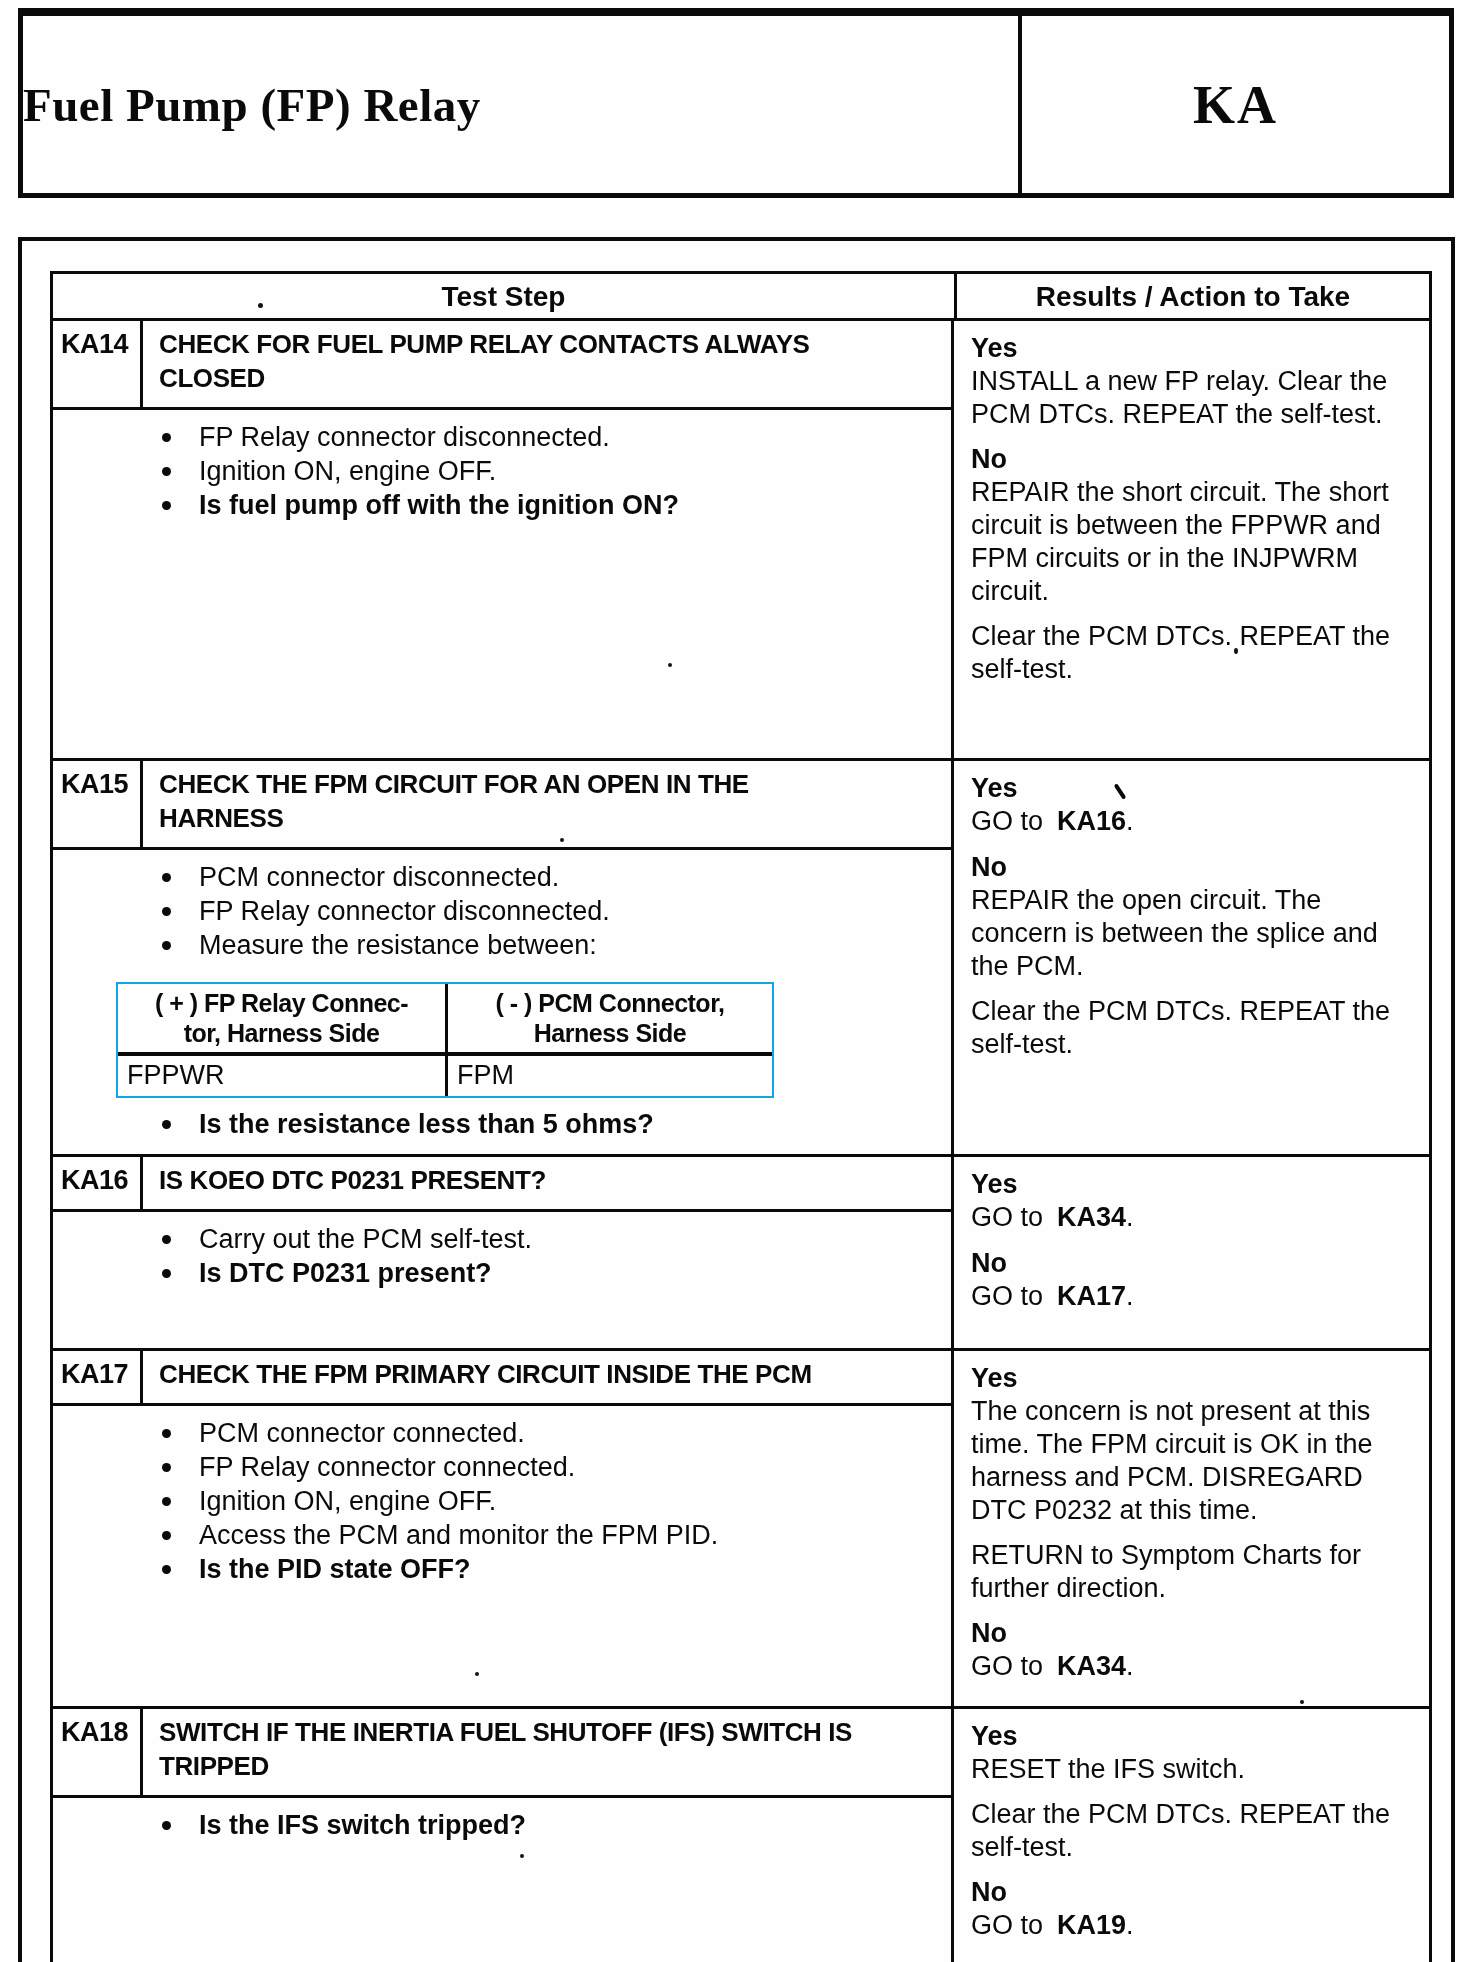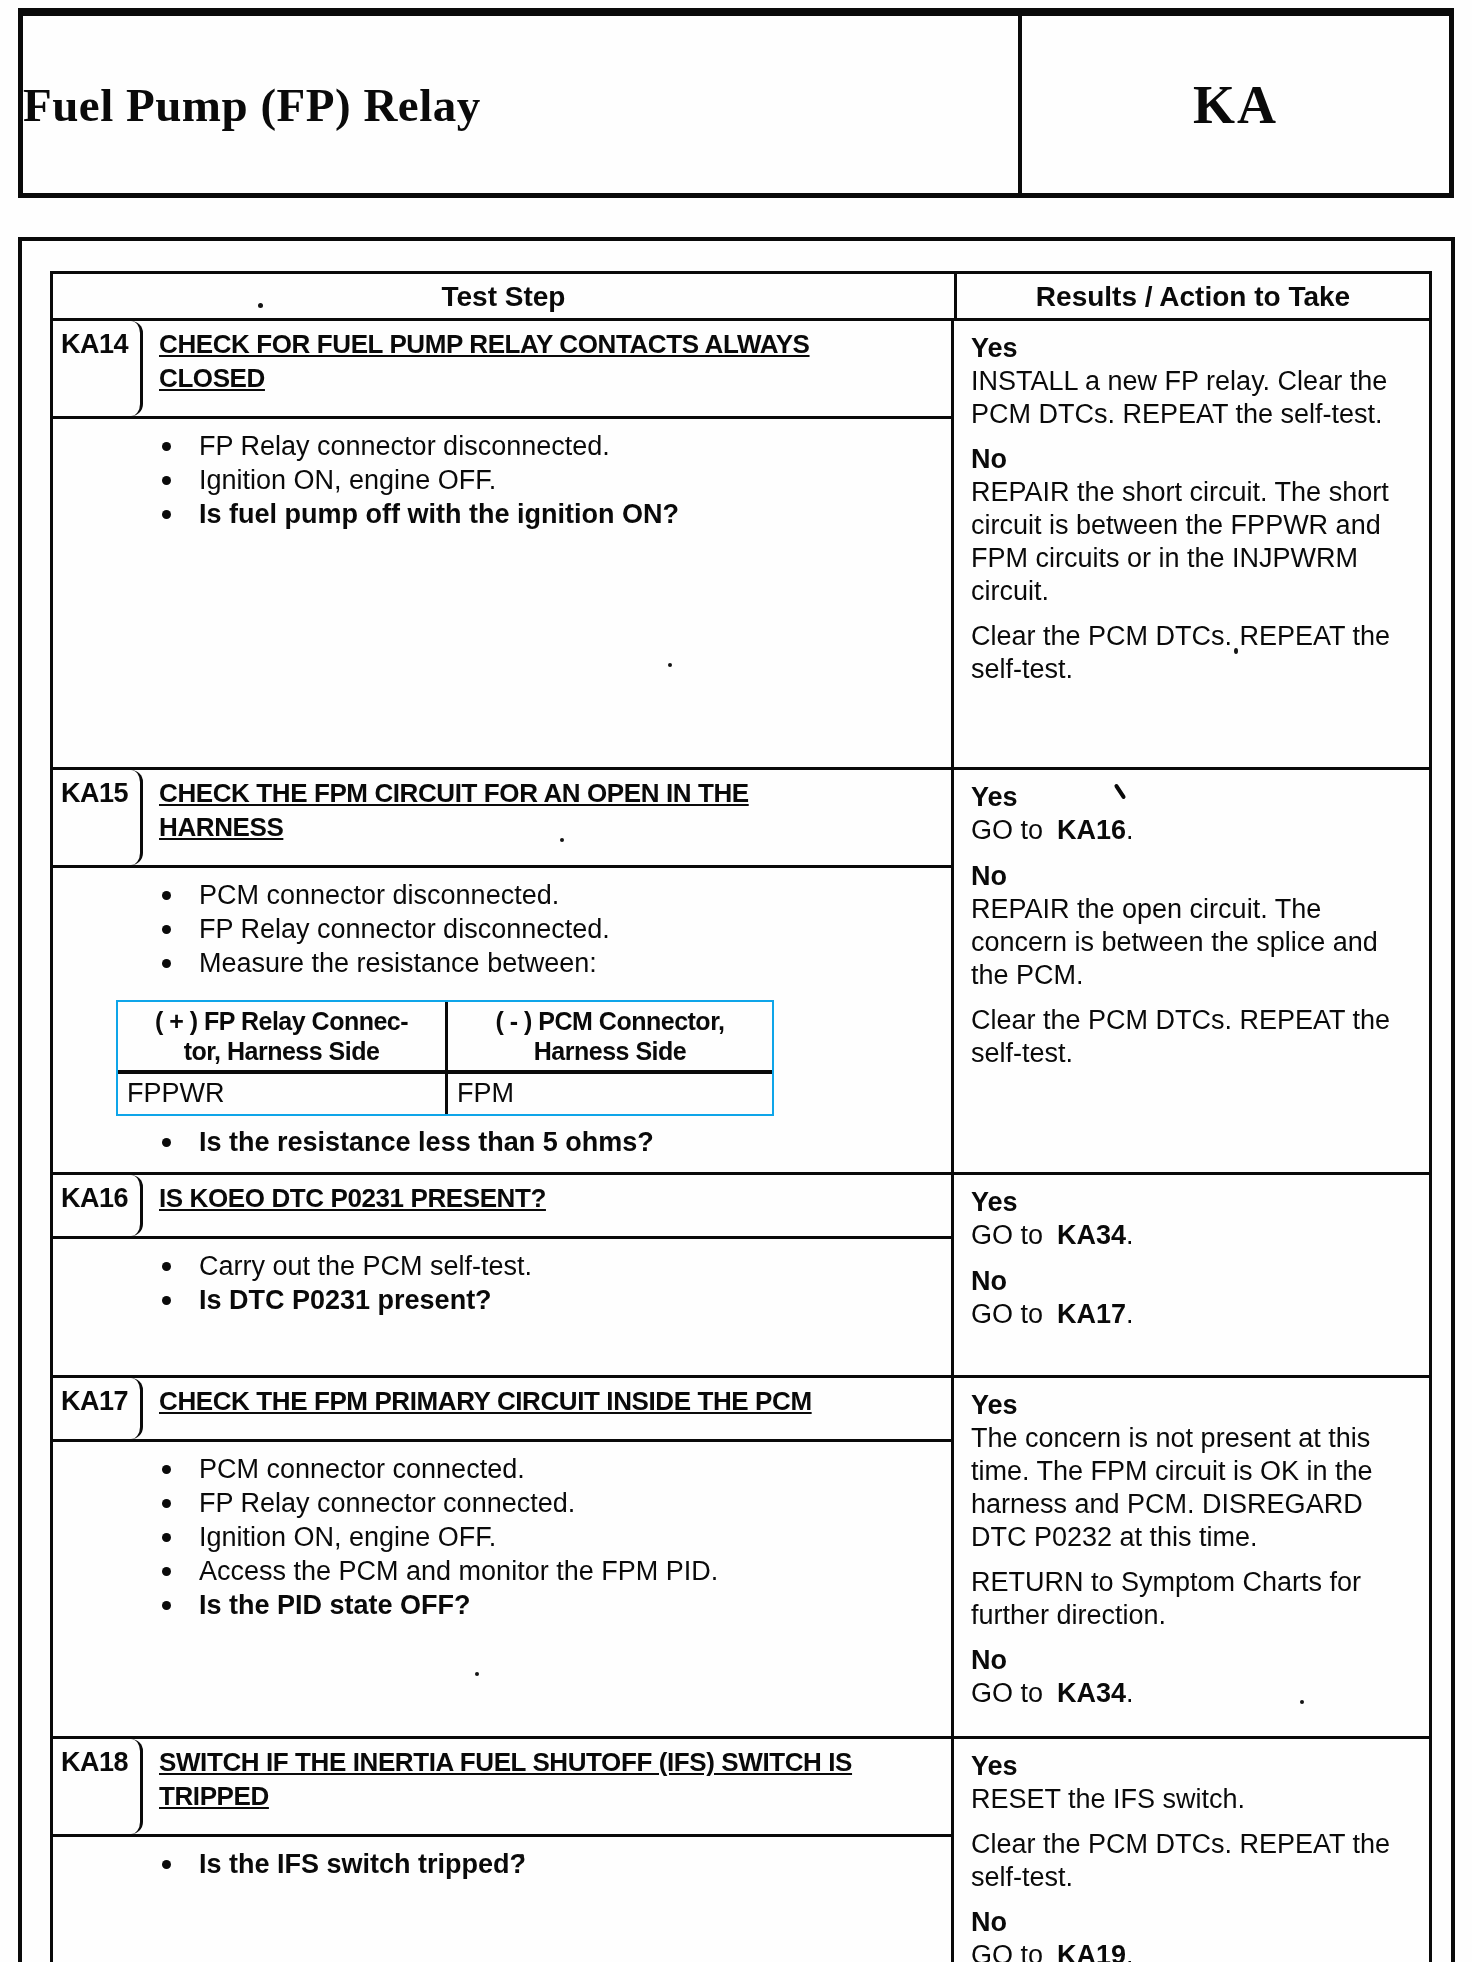--- a/index.html
+++ b/index.html
@@ -32,25 +32,25 @@
   }
   .thead{display:grid;grid-template-columns:1fr 475px;}
   .th{font-weight:700;font-size:28px;text-align:center;padding:6px 4px 5px;}
   .th-right{border-left:3px solid #0a0a0a;}
   
   .step{display:grid;grid-template-columns:1fr 475px;border-top:3px solid #0a0a0a;}
   .step-left{border-right:3px solid #0a0a0a;display:flex;flex-direction:column;}
   .step-header{display:flex;border-bottom:3px solid #0a0a0a;}
   .step-id{
     flex:0 0 90px;border-right:3px solid #0a0a0a;font-weight:700;
-    padding:6px 2px 6px 8px;line-height:34px;letter-spacing:-.5px;border-radius:12px;
+    padding:6px 2px 6px 8px;line-height:34px;letter-spacing:-.5px;
   }
   .step-title{
     flex:1;font-weight:700;font-size:26px;letter-spacing:-.4px;
-    padding:6px 8px 21px 16px;line-height:34px;white-space:pre-line;text-decoration:underline;
+    padding:6px 8px 12px 16px;line-height:34px;white-space:pre-line;
   }
   .step-body{padding:10px 0 12px;flex:1;}
   .bh-ka14{min-height:348px;} .bh-ka15{min-height:266px;} .bh-ka16{min-height:136px;}
   .bh-ka17{min-height:294px;} .bh-ka18{min-height:200px;}
   ul.bullets{list-style:none;margin:0;padding:0;}
   ul.bullets li{position:relative;padding-left:142px;margin:1px 4px;}
   ul.bullets li::before{
     content:"";position:absolute;left:105px;top:12px;width:9px;height:9px;
     background:#0a0a0a;border-radius:50%;
   }

